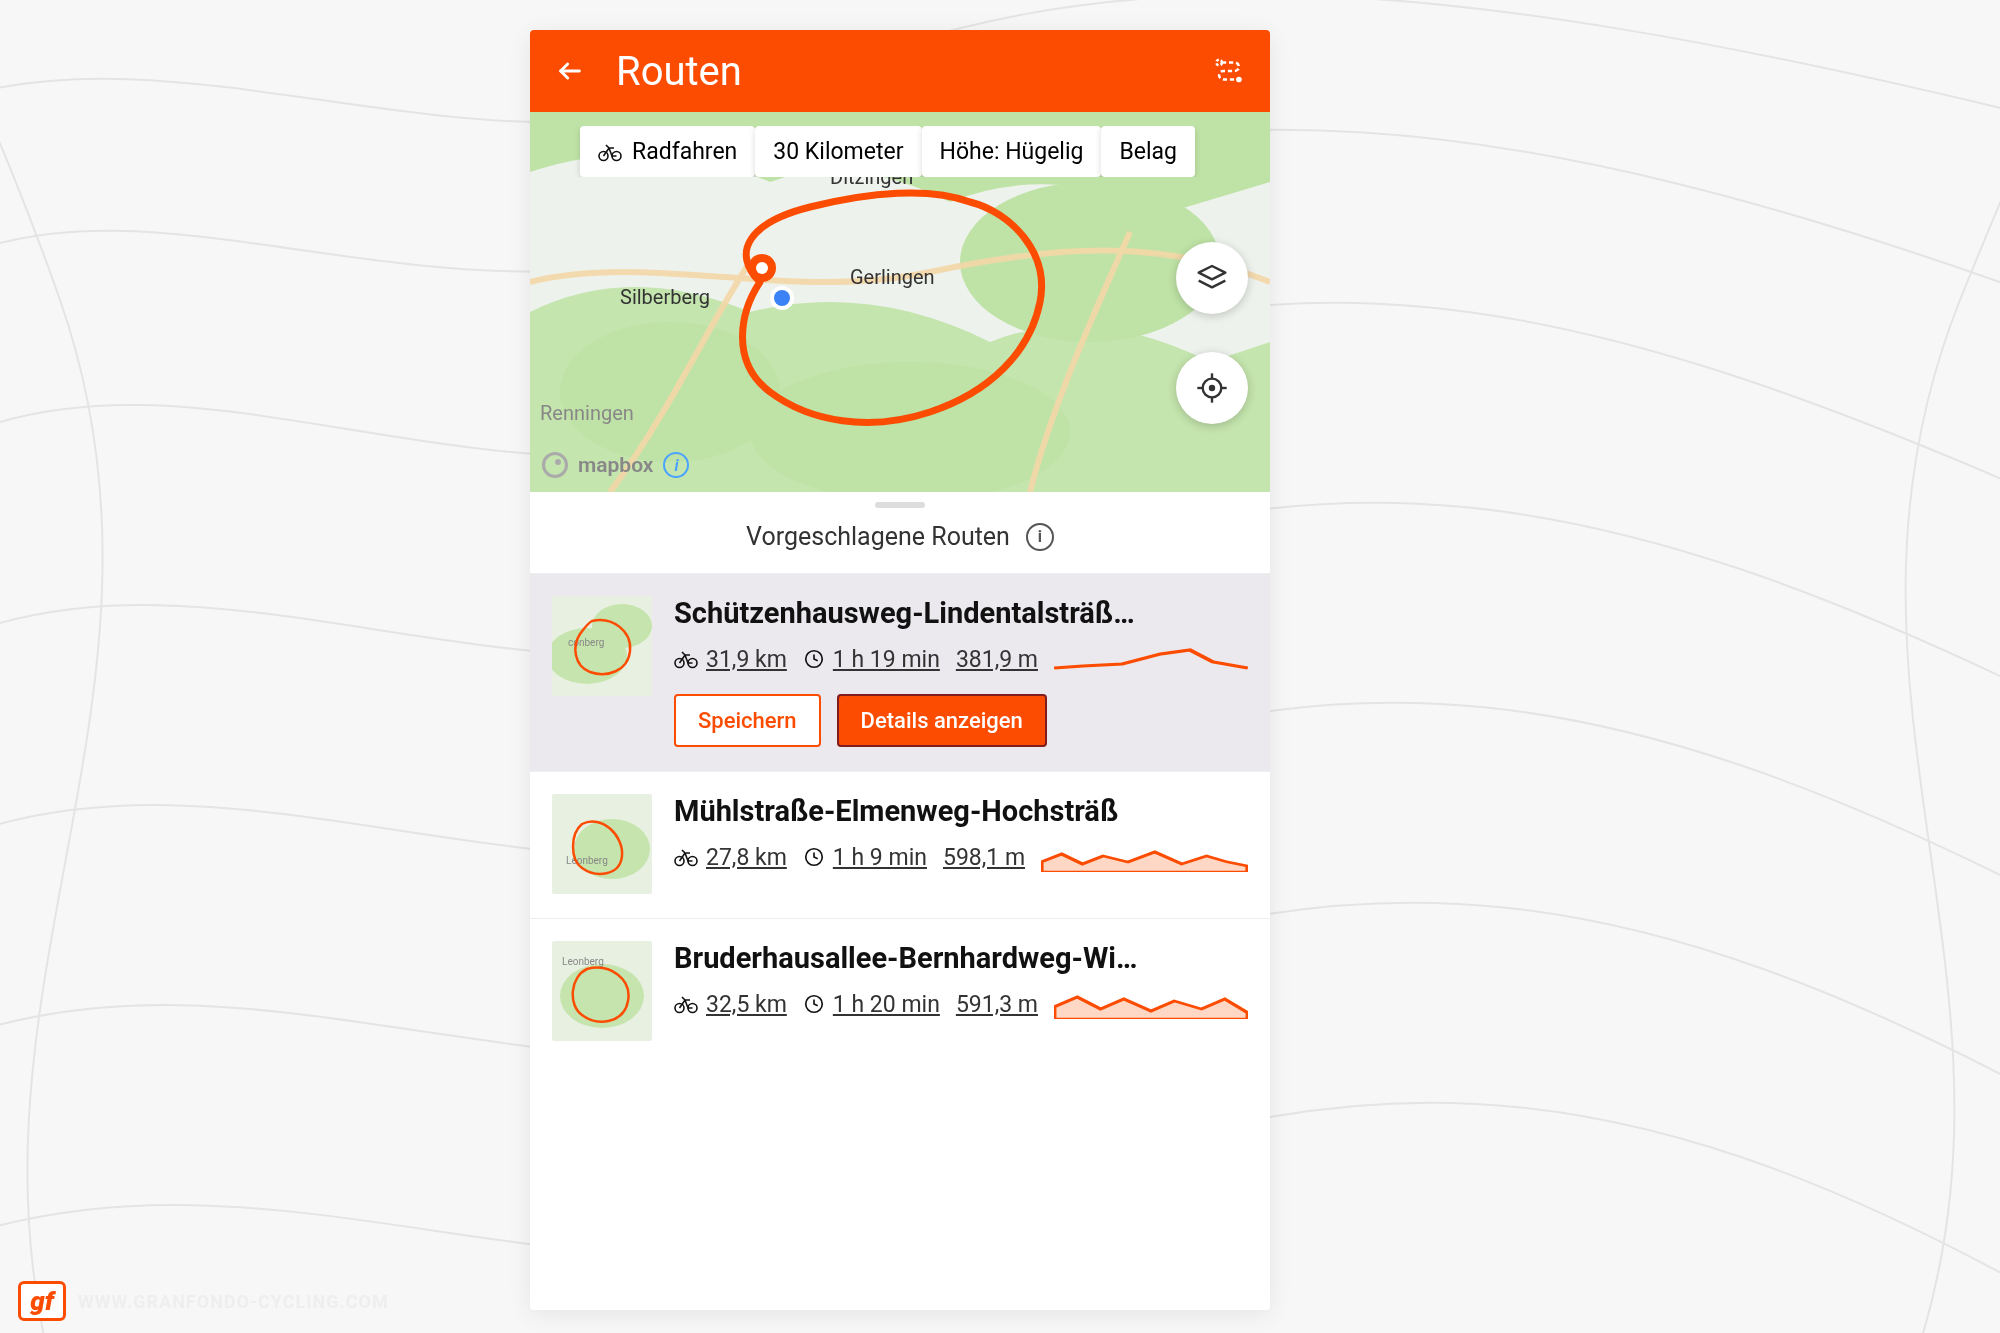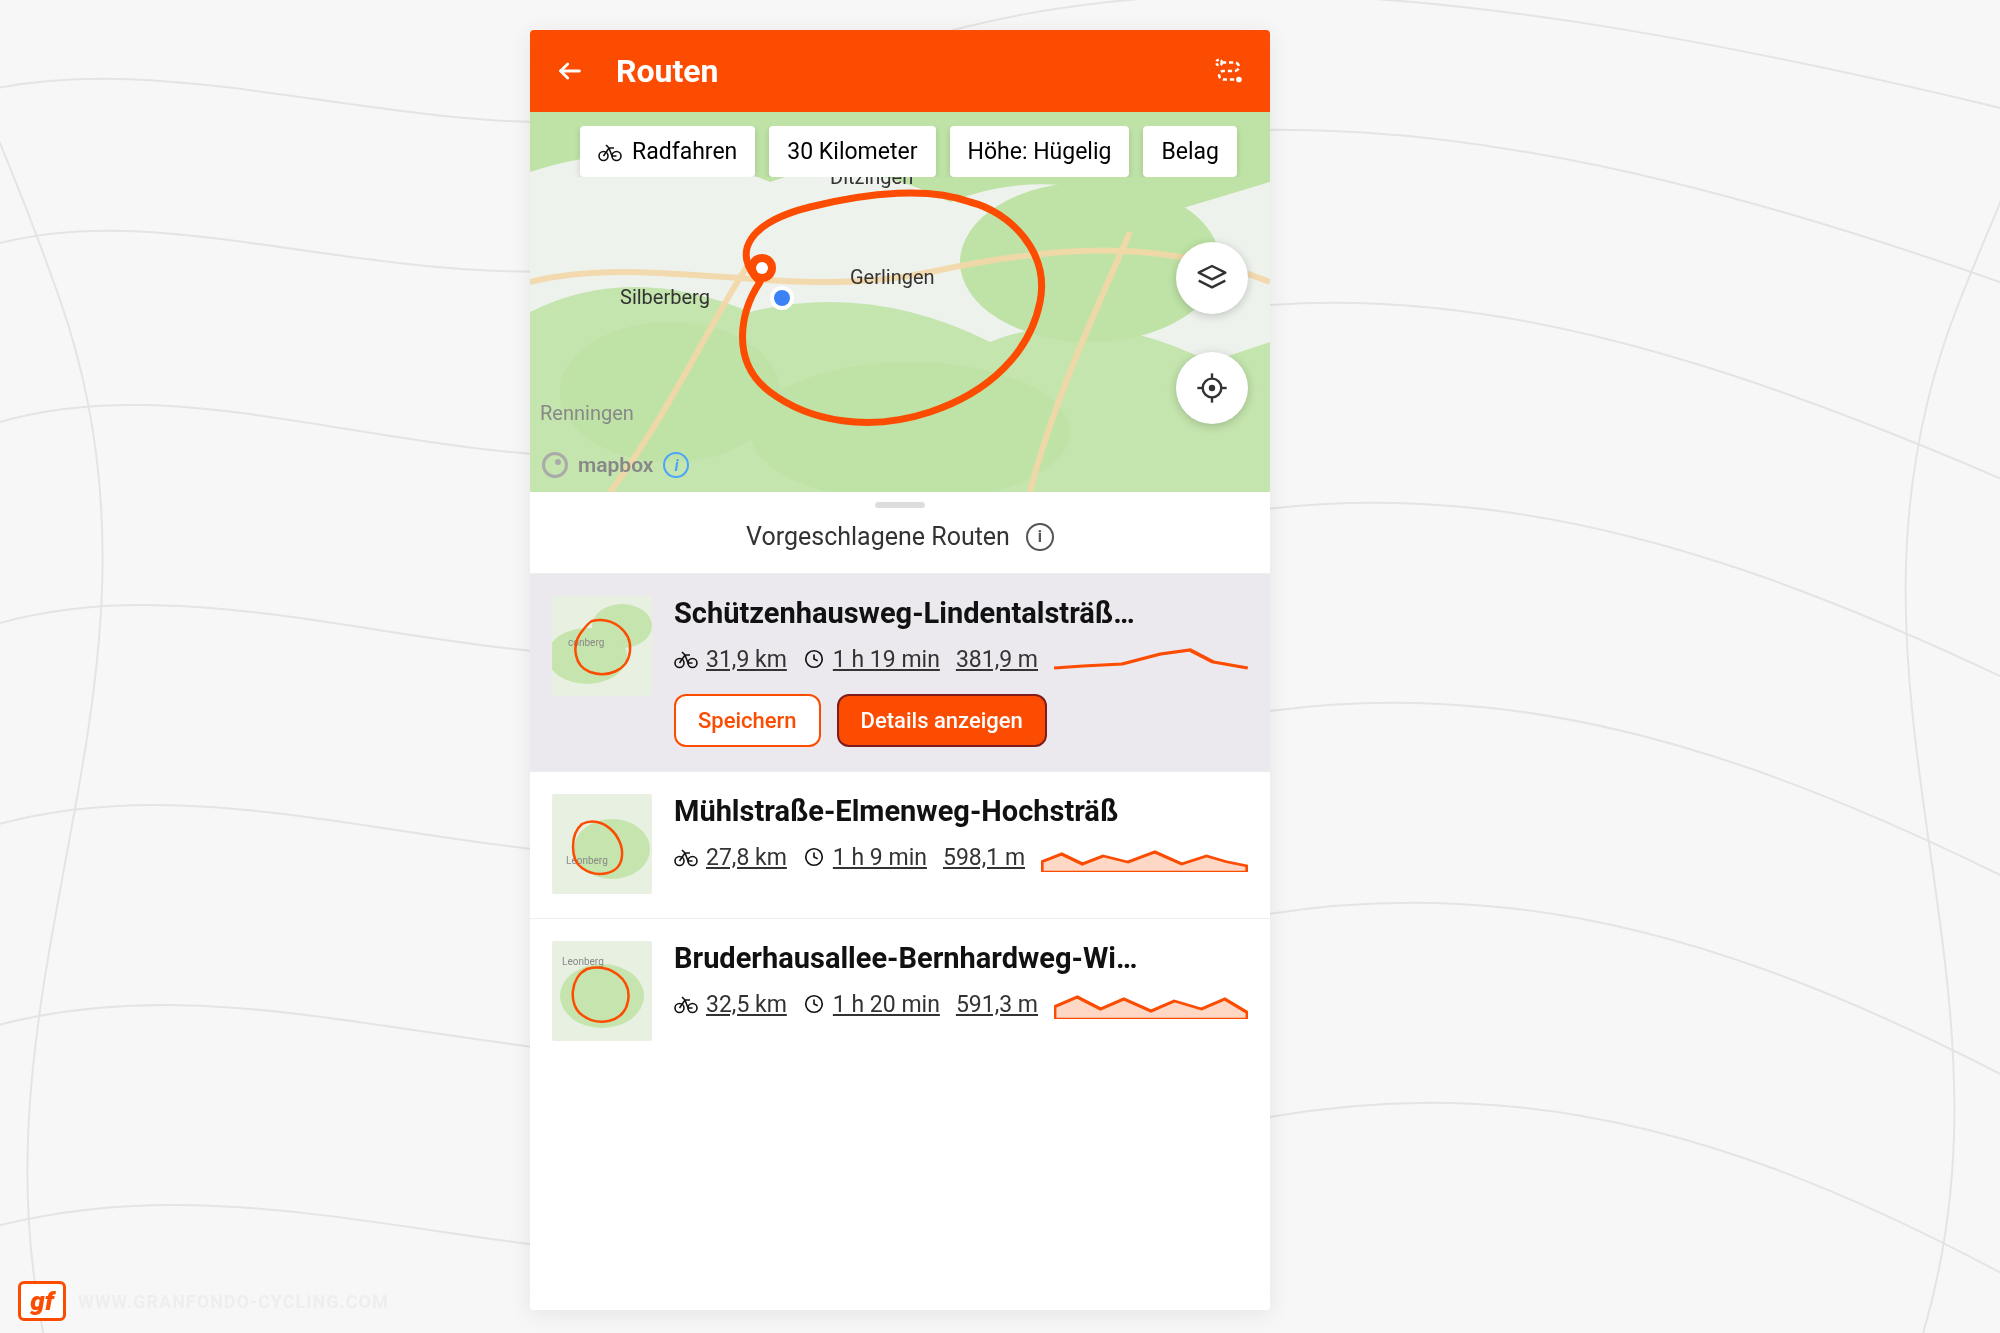--- a/index.html
+++ b/index.html
@@ -72,41 +72,40 @@
   .header {
     background: #fc4c02;
     height: 82px;
     display: flex;
     align-items: center;
     padding: 0 24px;
     gap: 30px;
     color: #fff;
   }
   .header .back { width: 32px; height: 32px; display:flex; align-items:center; justify-content:center; cursor:pointer; }
-  .header .title { font-size: 32px; font-weight: 700; flex:1; }
+  .header .title { font-size: 40px; font-weight: 400; flex:1; }
   .header .route-nav-icon { width: 34px; height: 34px; display:flex; align-items:center; justify-content:center; }
 
   
   .map-wrap {
     position: relative;
     height: 380px;
     overflow: hidden;
   }
   .map-svg {
     position: absolute; inset:0; width:100%; height:100%;
   }
 
   
   .filters {
     position: absolute;
     top: 14px;
     left: 14px;
     right: 0;
     display: flex;
-    gap: 14px;
     overflow: hidden;
     padding-left: 36px;
   }
   .chip {
     background: #fff;
     border-radius: 4px;
     padding: 12px 18px;
     font-size: 23px;
     display: flex;
     align-items: center;
@@ -207,21 +206,21 @@
     font-size: 23px; color:#333;
   }
   .stats .stat { display:flex; align-items:center; gap:8px; white-space:nowrap;text-decoration:underline;}
   .sparkline { height:30px; flex:1; min-width:60px;}
   .sparkline svg { width:100%; height:100%; display:block; }
 
   .actions { display:flex; gap:16px; margin-top:20px; }
   .btn {
     padding: 12px 22px;
     font-size: 22px;
-    border-radius: 12px;
+    border-radius: 4px;
     cursor: pointer;
     font-weight: 500;
   }
   .btn-outline {
     border: 2px solid #fc4c02;
     color: #fc4c02;
     background: #fff;
   }
   .btn-solid {
     border: 2px solid #7f1d1d;

